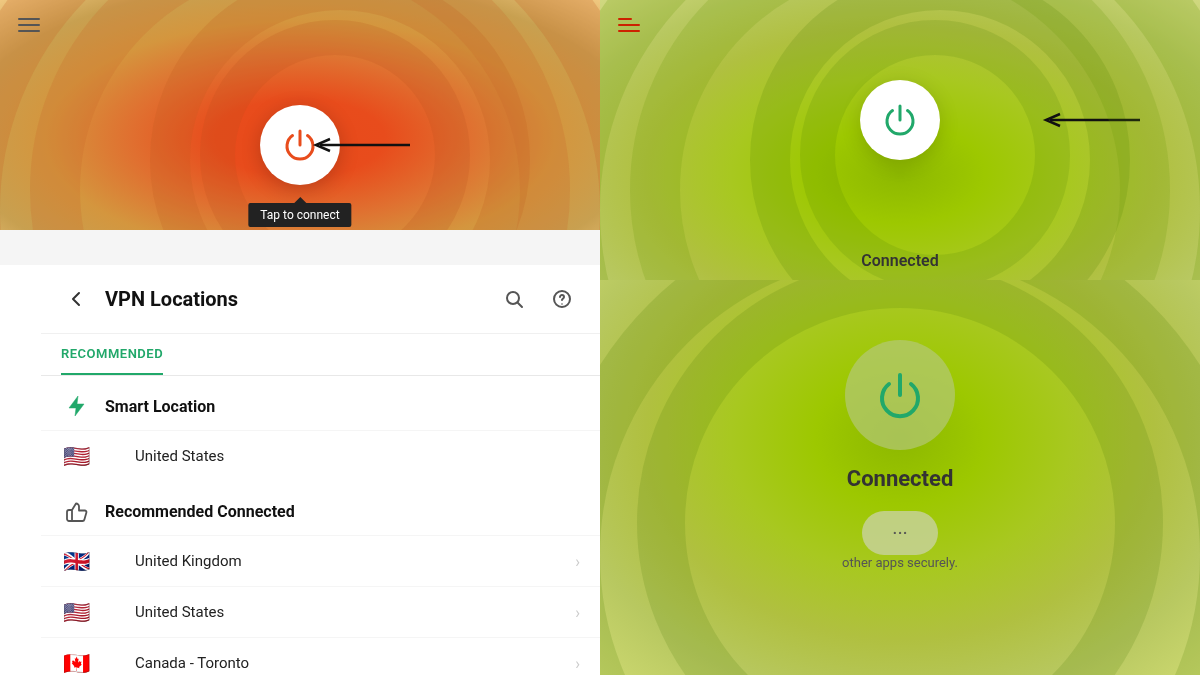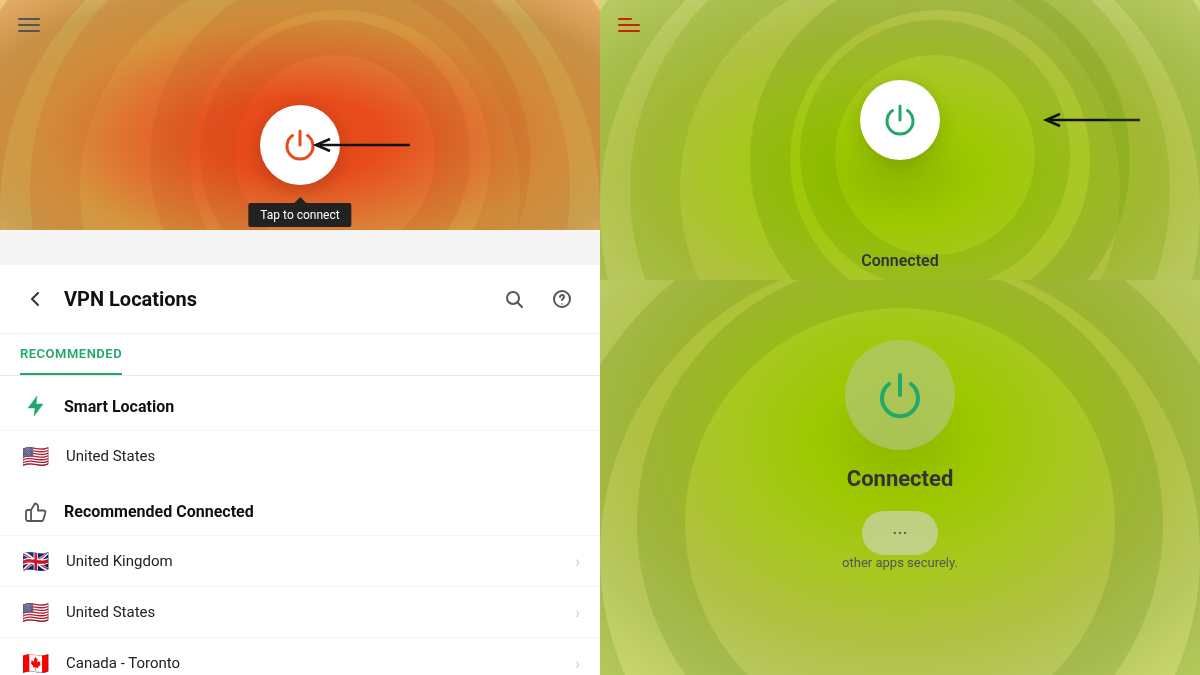--- a/index.html
+++ b/index.html
@@ -179,20 +179,21 @@
     
     .vpn-locations {
       position: absolute;
       bottom: 0;
       left: 0;
       width: 600px;
       height: 410px;
       background: white;
       display: flex;
       flex-direction: column;
+      padding-left: 41px;
     }
 
     .locations-header {
       display: flex;
       align-items: center;
       padding: 16px 20px;
       gap: 12px;
       border-bottom: 1px solid #f0f0f0;
     }
 
@@ -272,20 +273,21 @@
       font-weight: 700;
       color: #111;
     }
 
     .location-item {
       display: flex;
       align-items: center;
       padding: 13px 20px;
       cursor: pointer;
       border-top: 1px solid #f5f5f5;
+      gap: 28px;
     }
 
     .flag {
       width: 32px;
       height: 24px;
       margin-right: 14px;
       border-radius: 3px;
       overflow: hidden;
       flex-shrink: 0;
       display: flex;

